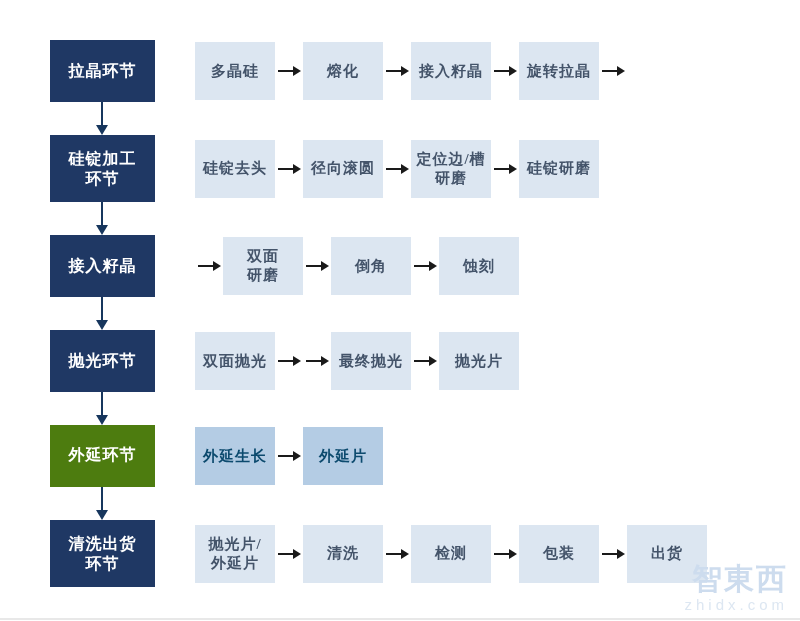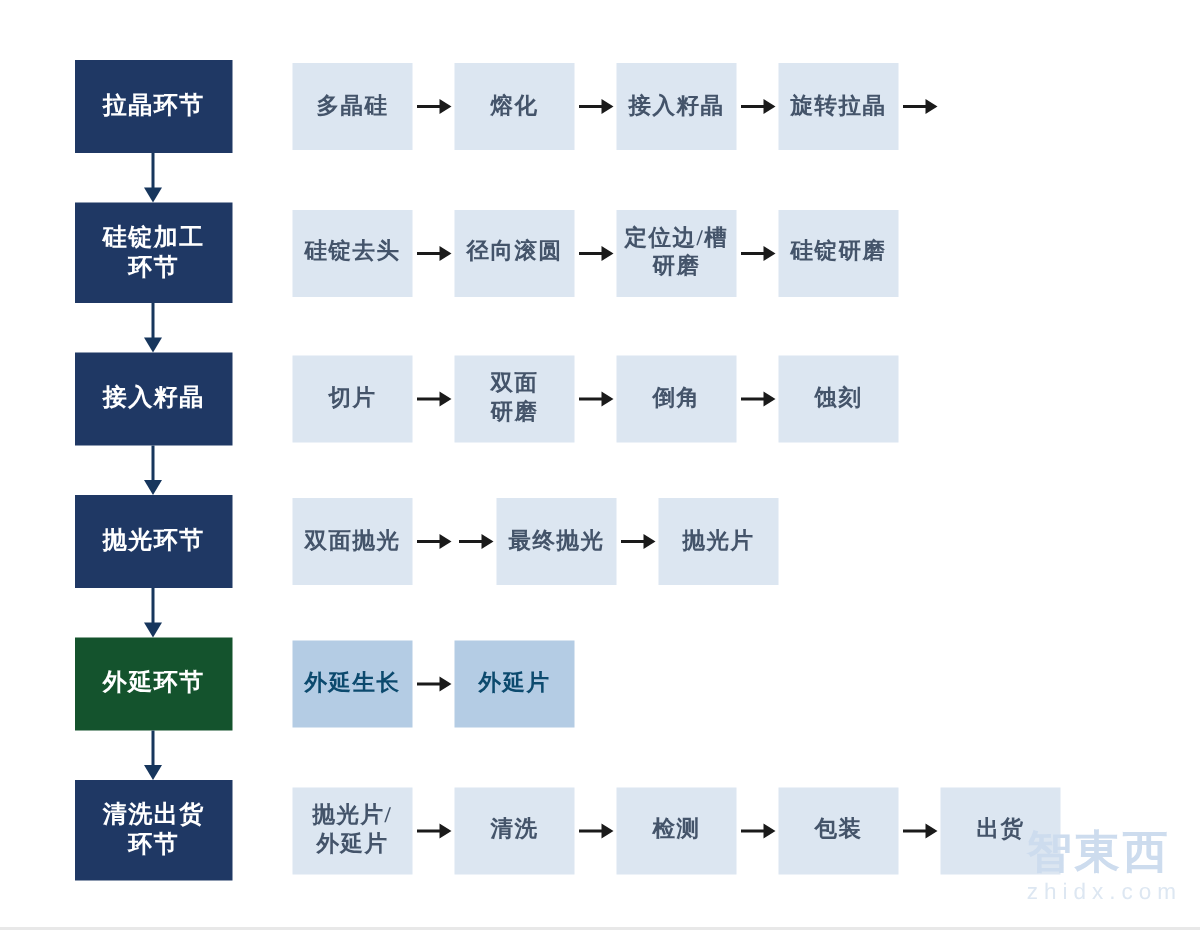--- a/index.html
+++ b/index.html
@@ -29,21 +29,21 @@
     display:flex;
     flex-direction:column;
     justify-content:center;
     align-items:center;
     font-size:16px;
     font-weight:bold;
     letter-spacing:1px;
     line-height:1.25;
     flex:none;
   }
-  .stage.blue{background:#14532d;font-family:Liberation Mono, monospace;}
+  .stage.blue{background:#4d7c0f;font-family:Liberation Mono, monospace;}
   .spacer{width:40px;flex:none;}
   .step{
     width:80px;
     height:58px;
     background:#dce6f1;
     color:#44546a;
     display:flex;
     flex-direction:column;
     justify-content:center;
     align-items:center;
@@ -86,22 +86,22 @@
   }
   .v-arrow .head{
     position:absolute;left:1px;top:23px;
     width:0;height:0;
     border-top:10px solid #17365d;
     border-left:6px solid transparent;
     border-right:6px solid transparent;
   }
   #watermark{
     position:absolute;
-    right:12px;bottom:18px;
-    text-align:left;
+    right:12px;bottom:8px;
+    text-align:right;
     user-select:none;
     pointer-events:none;
   }
   #watermark .brand{
     font-size:30px;
     font-weight:bold;
     color:#cddcee;
     letter-spacing:2px;
     line-height:1;
   }
@@ -201,23 +201,20 @@
         <div class="v-arrow">
           <div class="shaft"></div>
           <div class="head"></div>
         </div>
       </div>
       <div class="row">
         <div class="stage">
           <div class="line">接入籽晶</div>
         </div>
         <div class="spacer"></div>
-        <div class="step">
-          <div class="line">切片</div>
-        </div>
         <div class="h-arrow">
           <div class="shaft"></div>
           <div class="head"></div>
         </div>
         <div class="step">
           <div class="line">双面</div>
           <div class="line">研磨</div>
         </div>
         <div class="h-arrow">
           <div class="shaft"></div>

